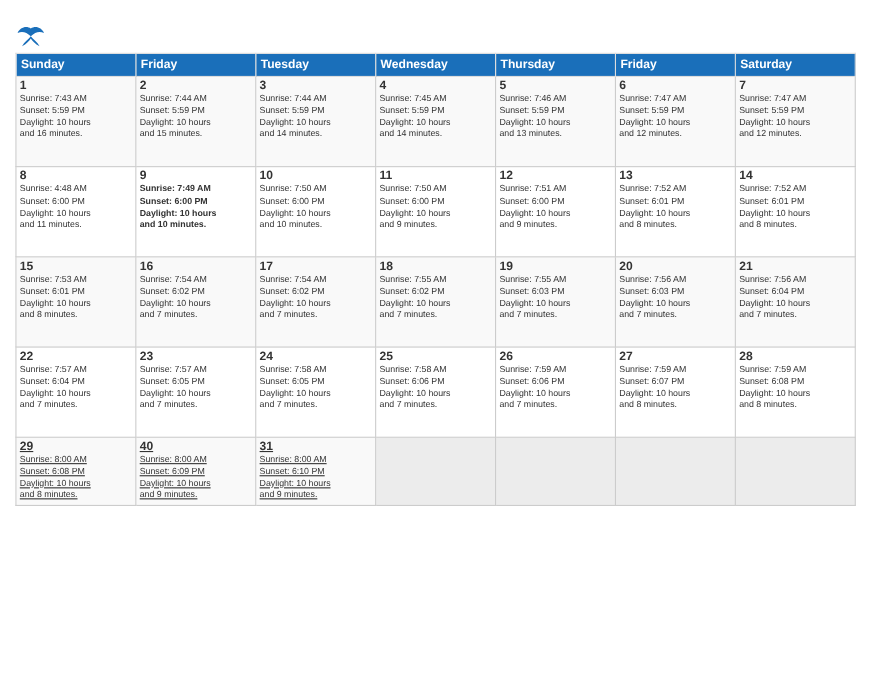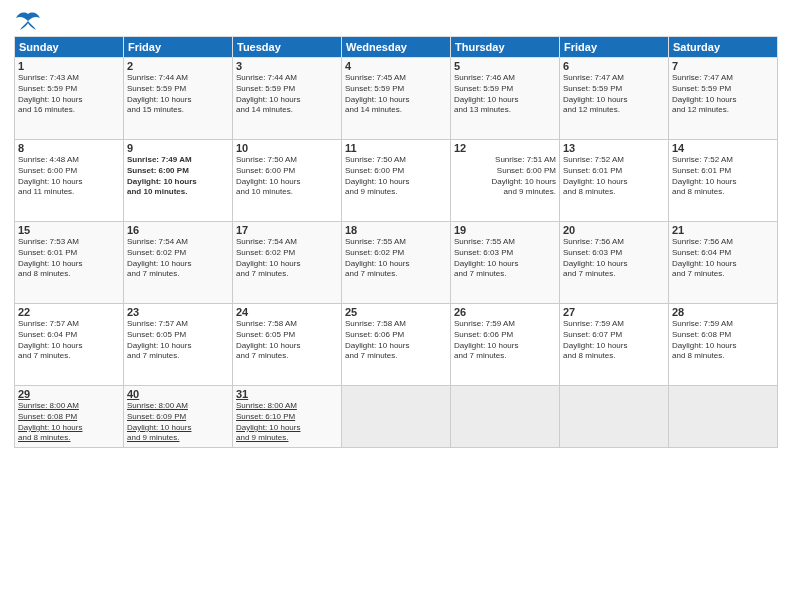--- a/index.html
+++ b/index.html
@@ -6,20 +6,21 @@
     body {
       font-family: Arial, sans-serif;
       background: #fff;
       width: 792px;
       height: 612px;
       overflow: hidden;
     }
     .container {
       width: 792px;
       padding: 10px 14px 6px 14px;
+      margin-top: 12px;
     }
     .header-top {
       display: flex;
       align-items: flex-start;
       justify-content: space-between;
       margin-bottom: 4px;
     }
     .logo {
       display: flex;
       align-items: center;
@@ -196,21 +197,21 @@
           </td>
           <td>
             <span class="day-num">11</span>
             <div class="day-info" style="white-space: pre-line;">Sunrise: 7:50 AM
 Sunset: 6:00 PM
 Daylight: 10 hours
 and 9 minutes.</div>
           </td>
           <td>
             <span class="day-num">12</span>
-            <div class="day-info" style="white-space: pre-line; text-align: right;">Sunrise: 7:51 AM
+            <div class="day-info" style="white-space: pre-line;">Sunrise: 7:51 AM
 Sunset: 6:00 PM
 Daylight: 10 hours
 and 9 minutes.</div>
           </td>
           <td>
             <span class="day-num">13</span>
             <div class="day-info" style="white-space: pre-line;">Sunrise: 7:52 AM
 Sunset: 6:01 PM
 Daylight: 10 hours
 and 8 minutes.</div>

